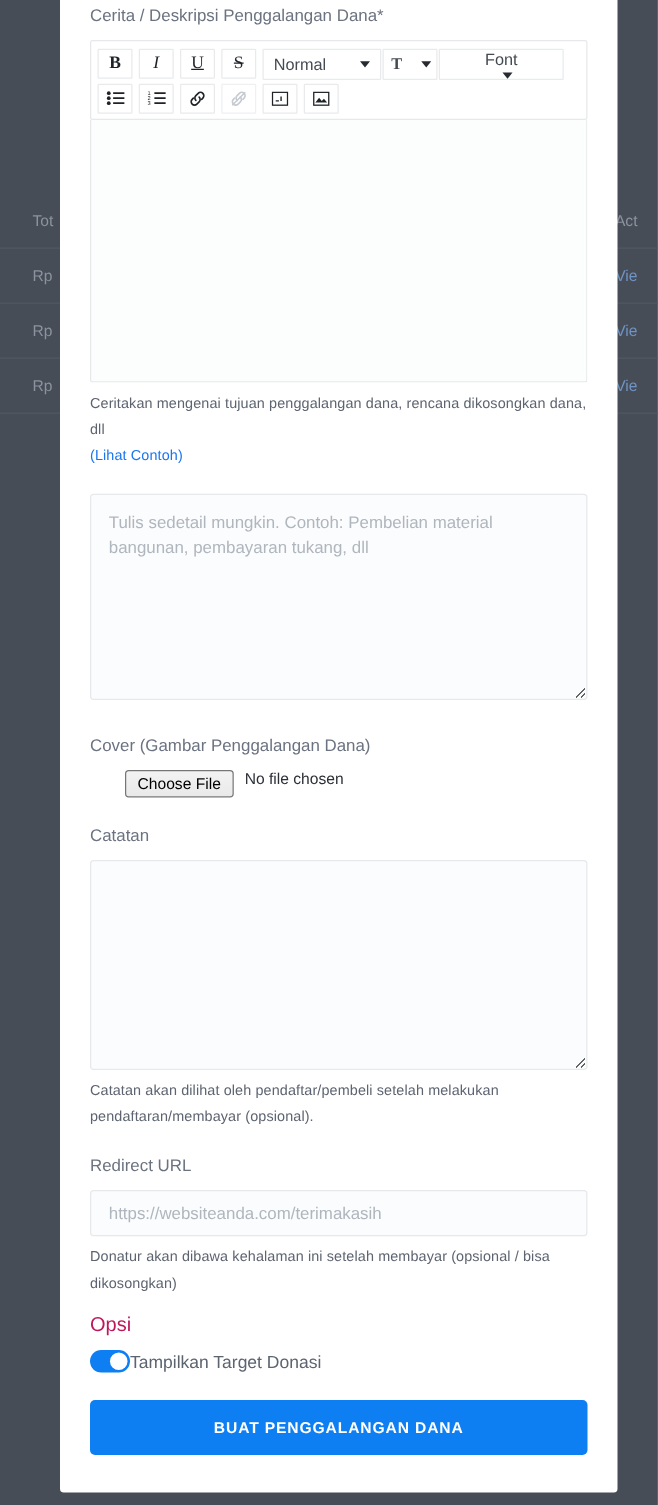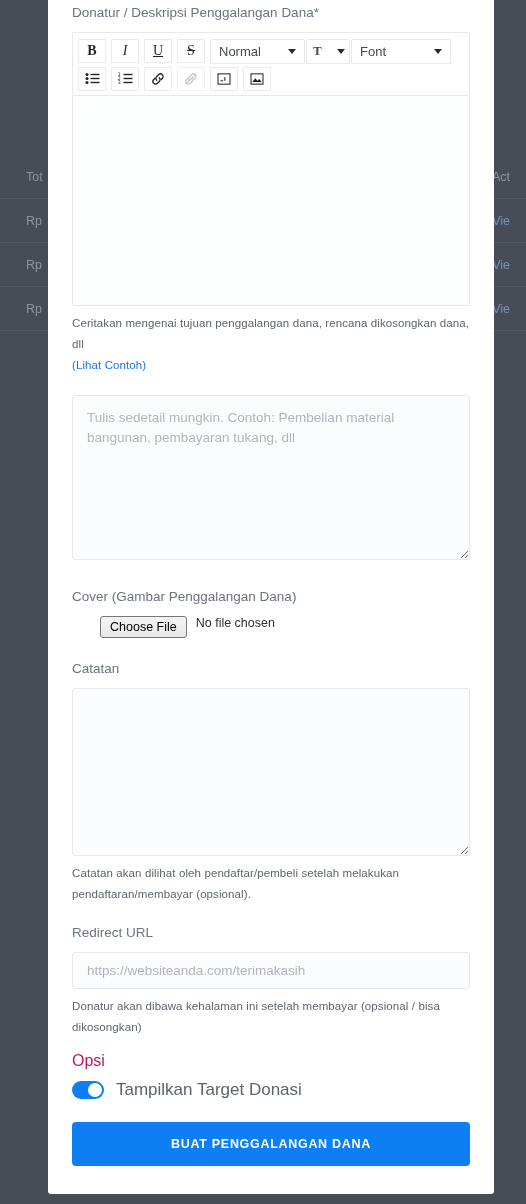--- a/index.html
+++ b/index.html
@@ -121,21 +121,21 @@
     width: 0; height: 0;
     border-left: 4px solid transparent;
     border-right: 4px solid transparent;
     border-top: 5px solid #262b31;
     margin-left: 10px;
   }
   .sel-normal { width: 95px; }
   .sel-size { width: 44px; padding: 0 4px 0 6px; }
   .sel-size .lbl { font-weight: 700; font-size: 13px; font-family: "Liberation Serif", serif; }
   .sel-size .caret { margin-left: 3px; }
-  .sel-font { width: 100px; }
+  .sel-font { width: 100px; flex-direction: column; }
 
   .editor-body {
     border: 1px solid #e6e8eb;
     border-top: none;
     background: #fcfdfd;
     height: 210px;
     border-radius: 0 0 2px 2px;
   }
 
   
@@ -204,23 +204,22 @@
     flex: none;
   }
   .switch .knob {
     position: absolute;
     width: 14px; height: 14px;
     border-radius: 50%;
     background: #fff;
     top: 2px; right: 2px;
   }
   .toggle-label {
-    margin-left: 12px;
     color: #5c6470;
-    font-size: 17px;
+    font-size: 14px;
   }
 
   
   .submit-btn {
     width: 100%;
     border: none;
     border-radius: 4px;
     color: #fff;
     font-size: 12.5px;
     font-weight: 700;
@@ -259,21 +258,21 @@
     </div>
   </div>
 </div>
 
 <div class="modal">
   <div class="modal-inner">
 
     <div class="gap-10"></div>
 
     
-    <div class="field-label">Donatur / Deskripsi Penggalangan Dana*</div>
+    <div class="field-label">Cerita / Deskripsi Penggalangan Dana*</div>
 
     <div class="editor-toolbar">
       <div class="tb-row">
         <div class="tb-btn">
             <b>B</b>
           </div>
         <div class="tb-btn">
             <i>I</i>
           </div>
         <div class="tb-btn">

